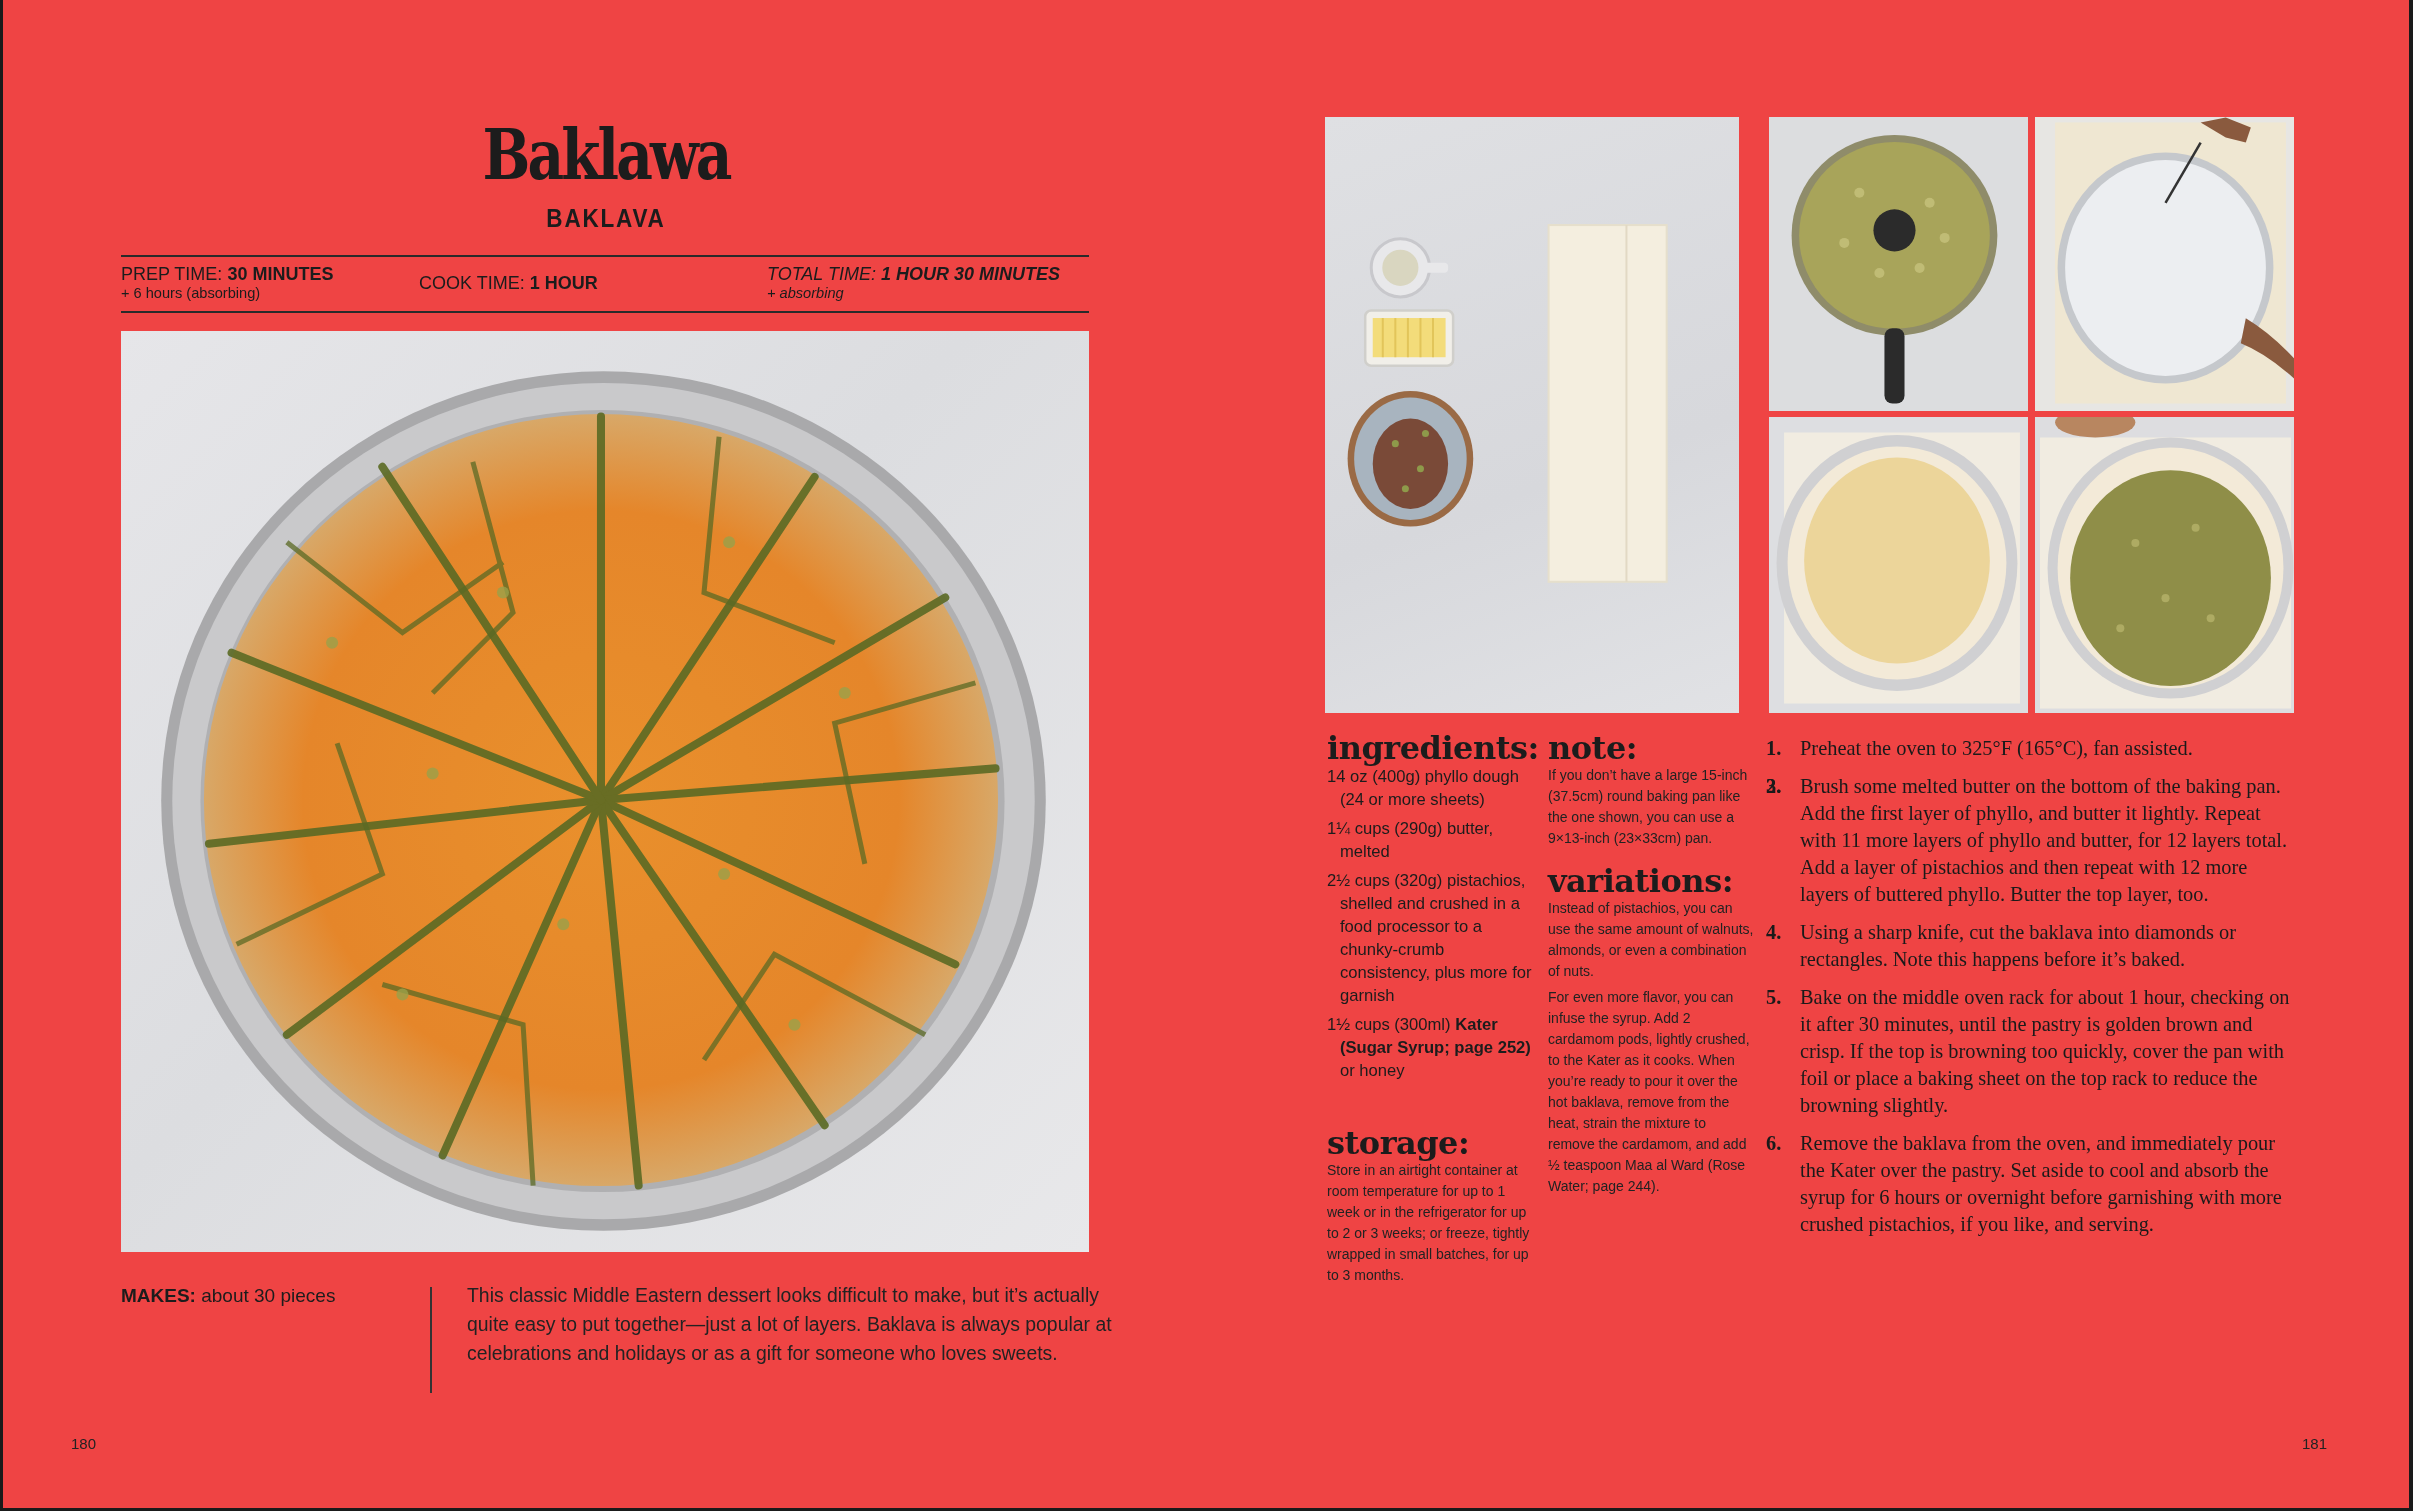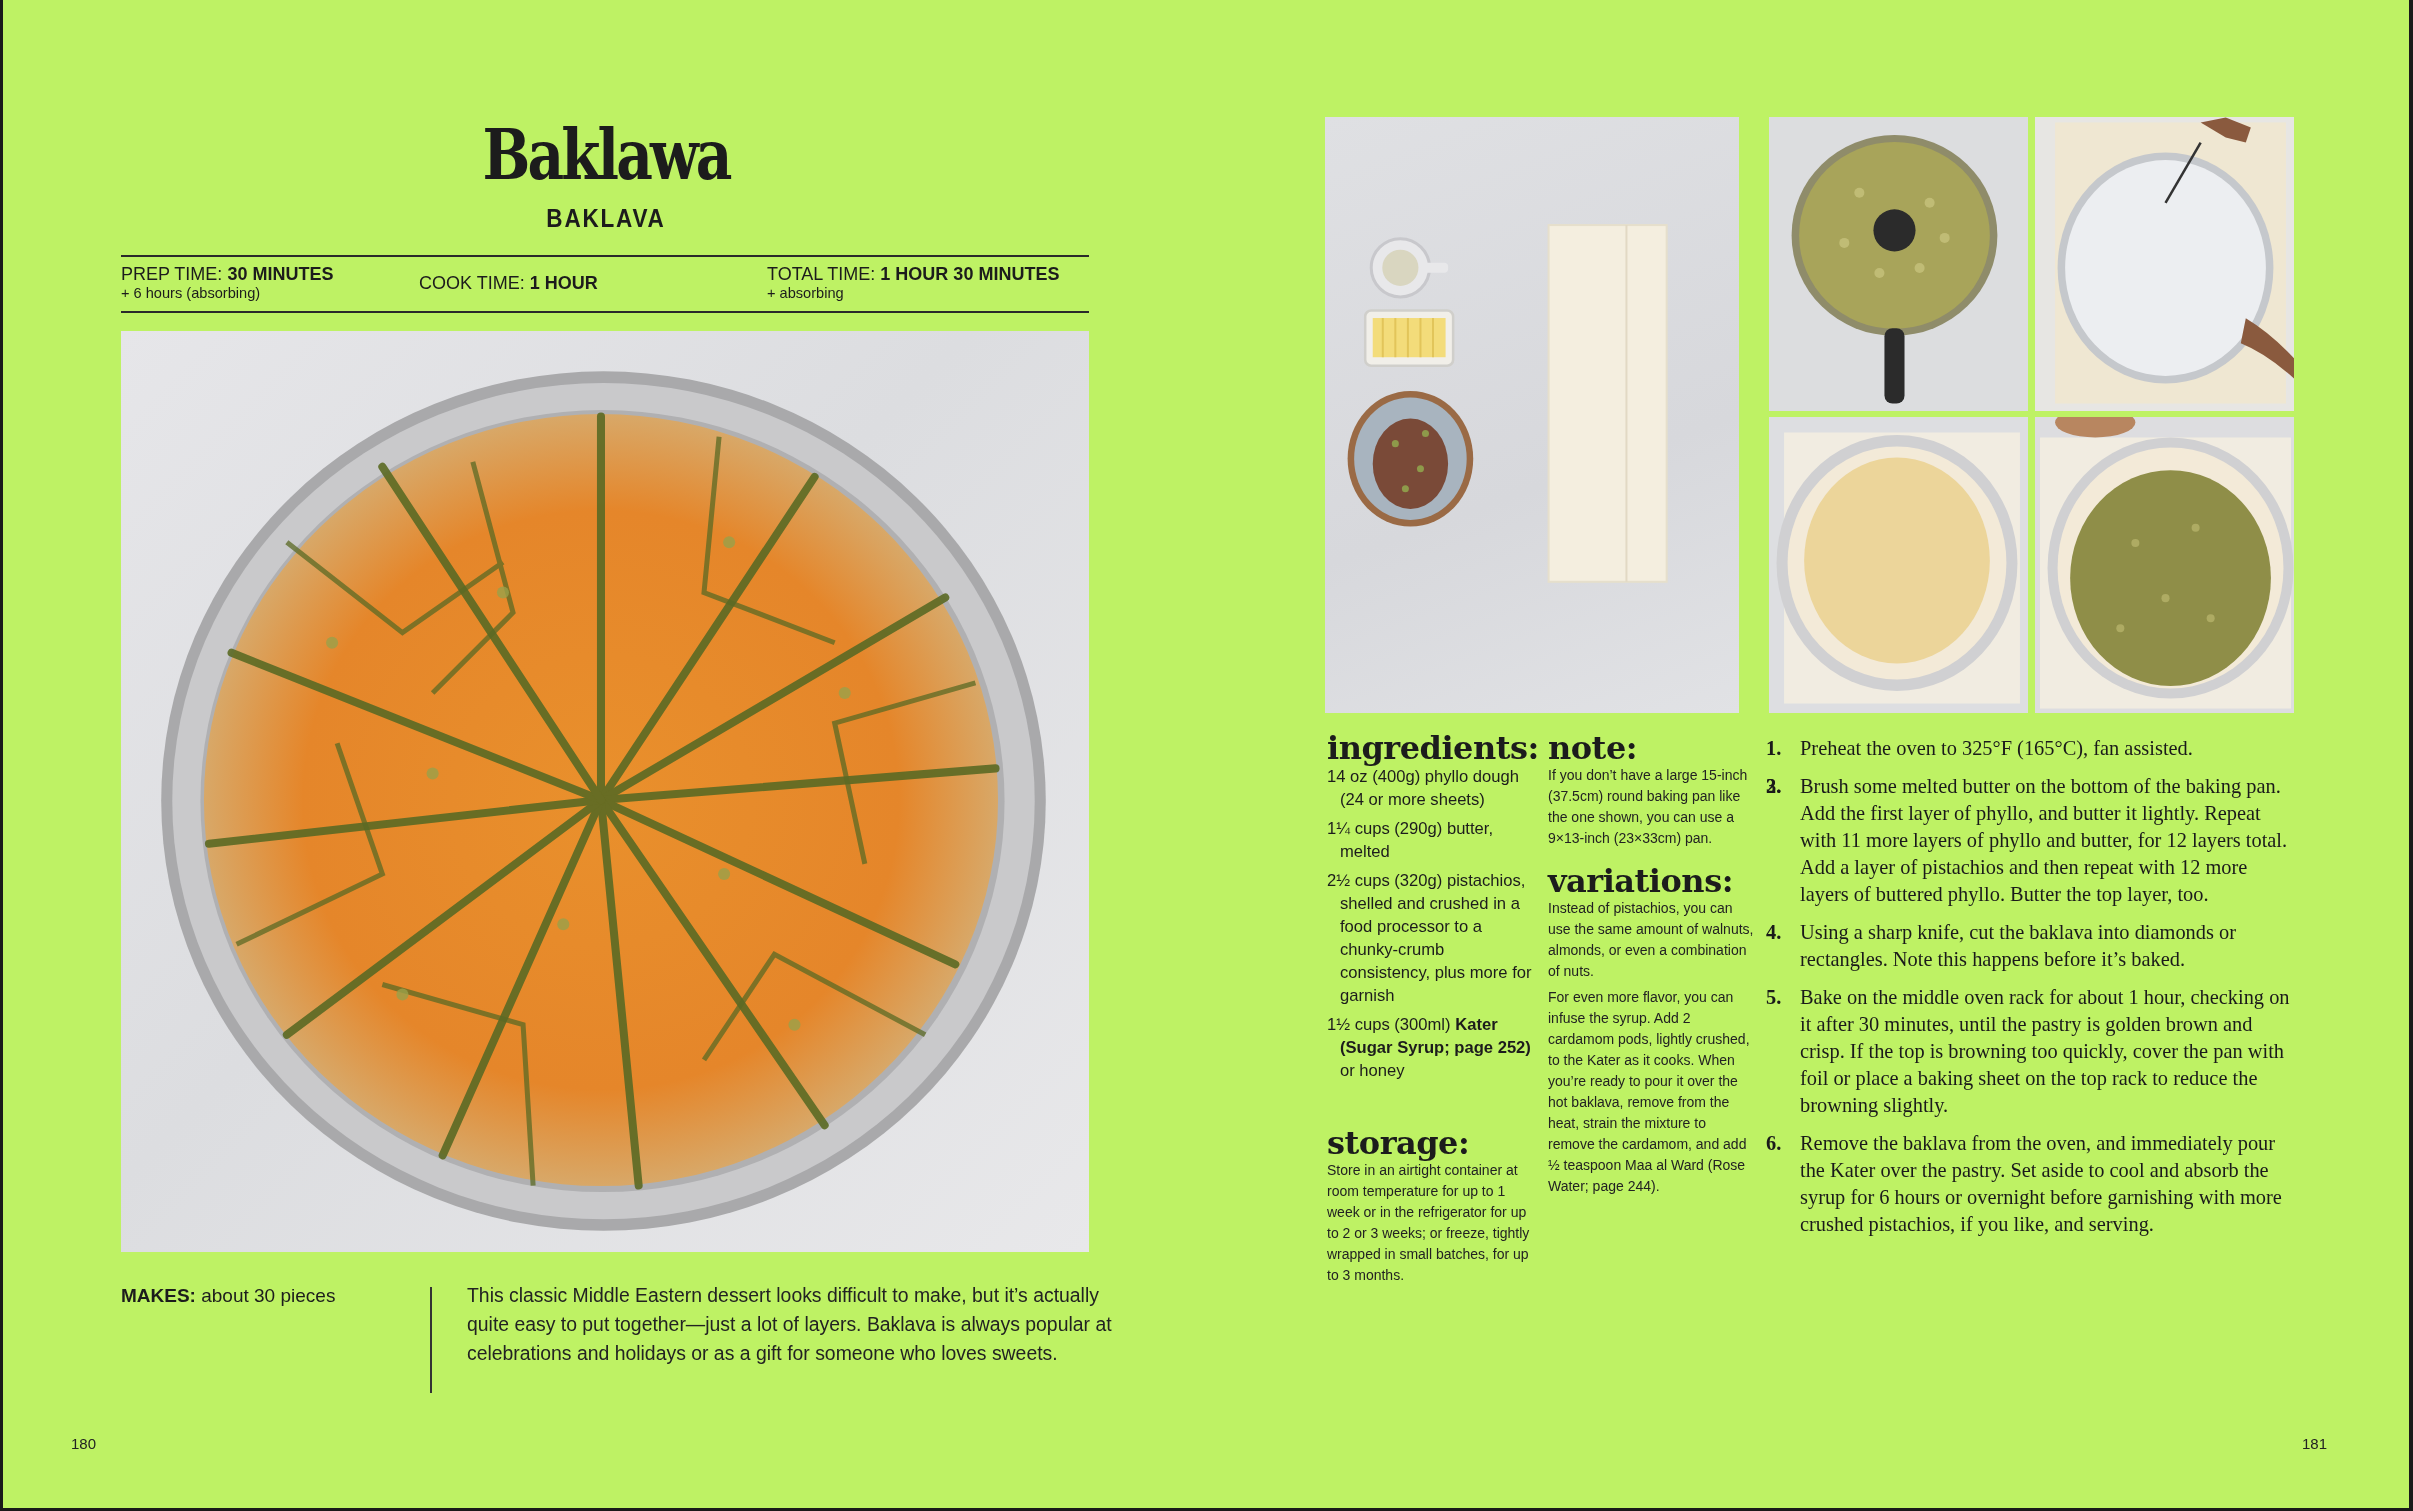--- a/index.html
+++ b/index.html
@@ -1,17 +1,17 @@
 <!DOCTYPE html>
 <html style="font-size:8px"><head>
 <meta charset="utf-8">
 <style>
   html,body{margin:0;padding:0;background:#1a1a1a;}
   body{width:2413px;height:1511px;position:relative;overflow:hidden;font-family:"Liberation Sans",sans-serif;color:#1c1c1c;}
-  .spread{position:absolute;left:3px;top:0;width:2406px;height:1508px;background:#bef264;}
+  .spread{position:absolute;left:3px;top:0;width:2406px;height:1508px;background:#ef4444;}
   .abs{position:absolute;}
   
   .title{left:0;width:1206px;top:120px;text-align:center;font-family:"DejaVu Serif",serif;font-weight:bold;font-size:69px;letter-spacing:-3.5px;transform:scaleX(0.82);transform-origin:603px 0;line-height:1;}
   .subtitle{left:0;width:1206px;top:204px;text-align:center;font-size:25px;font-weight:bold;letter-spacing:2px;transform:scaleX(0.9);transform-origin:603px 0;}
   .rule{height:2px;background:#2a2a2a;}
   .time{top:263px;text-align:left;font-size:18px;line-height:22px;}
   .time b{font-weight:bold;}
   .time .sub{font-size:14.6px;line-height:16px;display:block;}
   .photo-main{left:118px;top:331px;width:968px;height:921px;overflow:hidden;background:linear-gradient(135deg,#e6e6e9 0%,#dcdde0 45%,#e8e8ea 100%);}
   .makes{left:118px;top:1285px;font-size:19px;}
@@ -48,21 +48,21 @@
   <div class="abs subtitle">BAKLAVA</div>
 
   <div class="abs rule" style="left:118px;top:255px;width:968px;"></div>
   <div class="abs time" style="left:118px;width:322px;">
     <span>PREP TIME: </span><b>30 MINUTES</b>
     <span class="sub">+ 6 hours (absorbing)</span>
   </div>
   <div class="abs time" style="left:416px;width:325px;top:272px;">
     <span>COOK TIME: </span><b>1 HOUR</b>
   </div>
-  <div class="abs time" style="left:764px;width:322px;">
+  <div class="abs time" style="left:764px;width:322px;font-style:italic;">
     <span>TOTAL TIME: </span><b>1 HOUR 30 MINUTES</b>
     <span class="sub">+ absorbing</span>
   </div>
   <div class="abs rule" style="left:118px;top:311px;width:968px;"></div>
 
   <div class="abs photo-main">
     <svg width="968" height="921" viewBox="0 0 1926 1832">
       <defs>
         <radialGradient id="pastry" cx="50%" cy="50%" r="50%">
           <stop offset="0%" stop-color="#e9902c"></stop>

